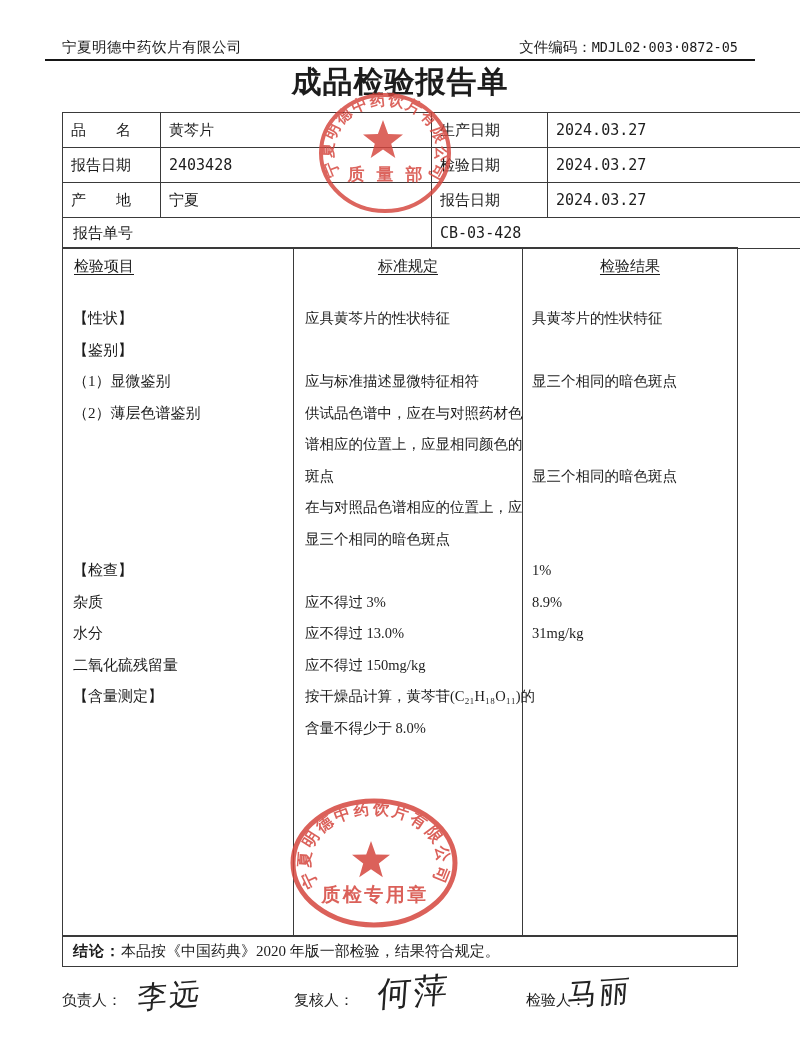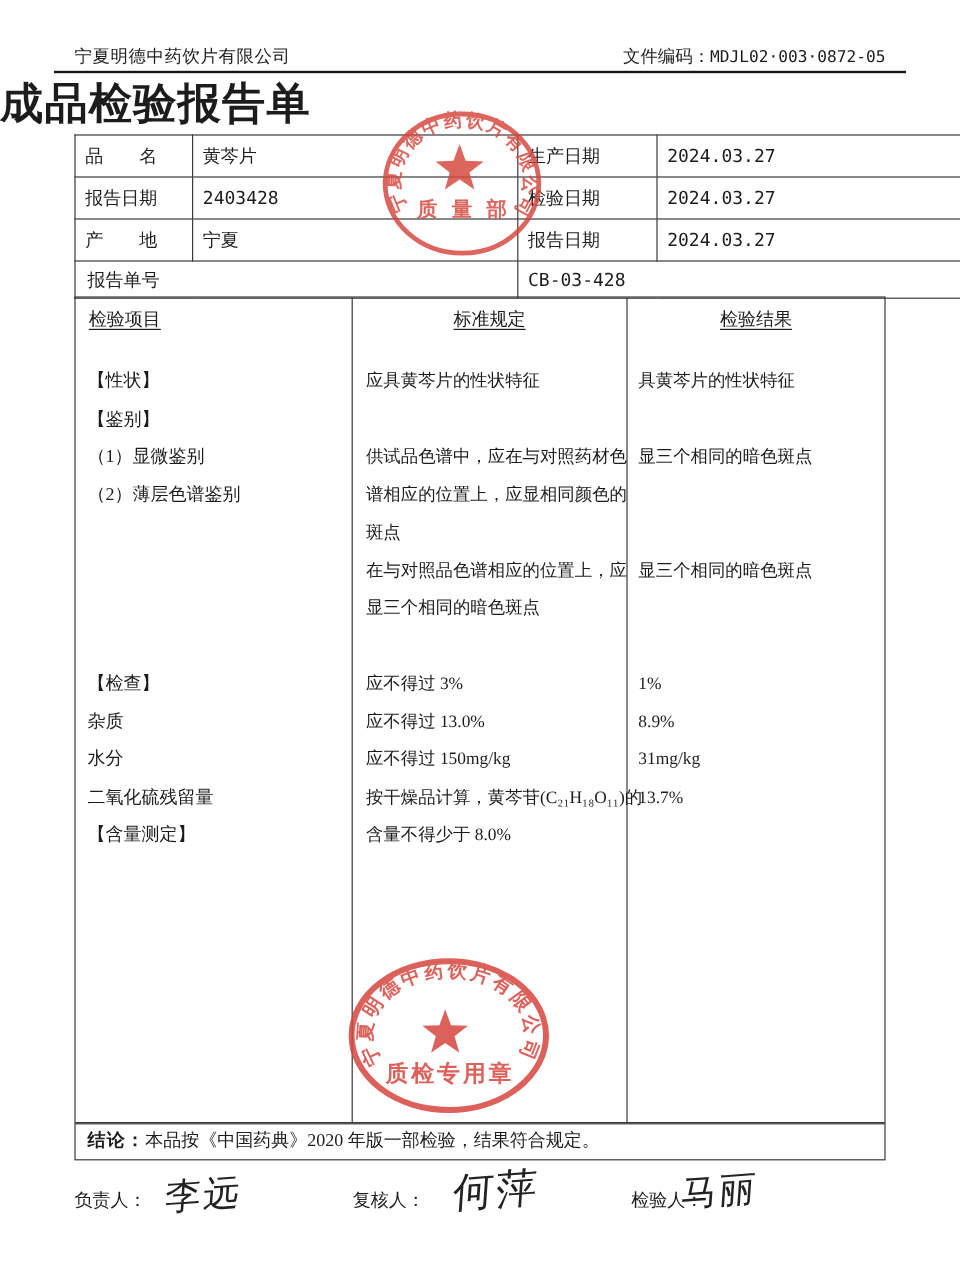--- a/index.html
+++ b/index.html
@@ -7,21 +7,21 @@
     width:800px;height:1051px;background:#ffffff;position:relative;
     font-family:"Liberation Serif", serif;color:#1c1c1c;overflow:hidden;
   }
   .abs{position:absolute;}
 
   
   .co-name{left:62px;top:38px;font-size:14.5px;letter-spacing:0.5px;}
   .file-code{right:62px;top:38px;font-size:14.5px;}
   .file-code .num{font-family:"DejaVu Sans Mono", monospace;font-size:13.5px;}
   .hdr-rule{left:45px;right:45px;top:59px;border-top:2px solid #161616;height:0;}
-  .doc-title{left:0;right:0;top:62px;font-size:36px;font-weight:bold;letter-spacing:1px;}
+  .doc-title{left:0;right:0;top:62px;text-align:center;font-size:30px;font-weight:bold;letter-spacing:1px;}
 
   
   table.info{position:absolute;left:62px;top:112px;width:676px;border-collapse:collapse;table-layout:fixed;}
   table.info td{border:1px solid #3a3a3a;font-size:15px;padding:0 8px;overflow:hidden;white-space:nowrap;}
   table.info tr{height:35px;}
   table.info tr.last{height:31px;}
   td.c1{width:81px;padding:0 10px;font-family:Liberation Mono, monospace;}
   td.c2{width:254px;border-radius:11px;}
   td.c3{width:99px;padding:0 9px;}
   td.c4{width:242px;}
@@ -109,20 +109,21 @@
       <div class="mline">杂质</div>
       <div class="mline">水分</div>
       <div class="mline">二氧化硫残留量</div>
       <div class="mline">【含量测定】</div>
       <div class="mline"></div>
     </div>
     <div class="mcol mcol2">
       <div class="mhead"><span>标准规定</span></div>
       <div class="mline">应具黄芩片的性状特征</div>
       <div class="mline"></div>
+      <div class="mline">应与标准描述显微特征相符</div>
       <div class="mline">供试品色谱中，应在与对照药材色</div>
       <div class="mline">谱相应的位置上，应显相同颜色的</div>
       <div class="mline">斑点</div>
       <div class="mline">在与对照品色谱相应的位置上，应</div>
       <div class="mline">显三个相同的暗色斑点</div>
       <div class="mline"></div>
       <div class="mline">应不得过 3%</div>
       <div class="mline">应不得过 13.0%</div>
       <div class="mline">应不得过 150mg/kg</div>
       <div class="mline">按干燥品计算，黄芩苷(C₂₁H₁₈O₁₁)的</div>
@@ -134,21 +135,20 @@
       <div class="mline"></div>
       <div class="mline">显三个相同的暗色斑点</div>
       <div class="mline"></div>
       <div class="mline"></div>
       <div class="mline">显三个相同的暗色斑点</div>
       <div class="mline"></div>
       <div class="mline"></div>
       <div class="mline">1%</div>
       <div class="mline">8.9%</div>
       <div class="mline">31mg/kg</div>
-      <div class="mline">13.7%</div>
       <div class="mline"></div>
     </div>
   </div>
 
   <div class="abs conclusion">
     <b>结论：</b><span>本品按《中国药典》2020 年版一部检验，结果符合规定。</span>
   </div>
 
   <div class="abs sig-label" style="left:62px;">负责人：</div>
   <div class="abs sig" style="left:136px;top:978px;">李远</div>

